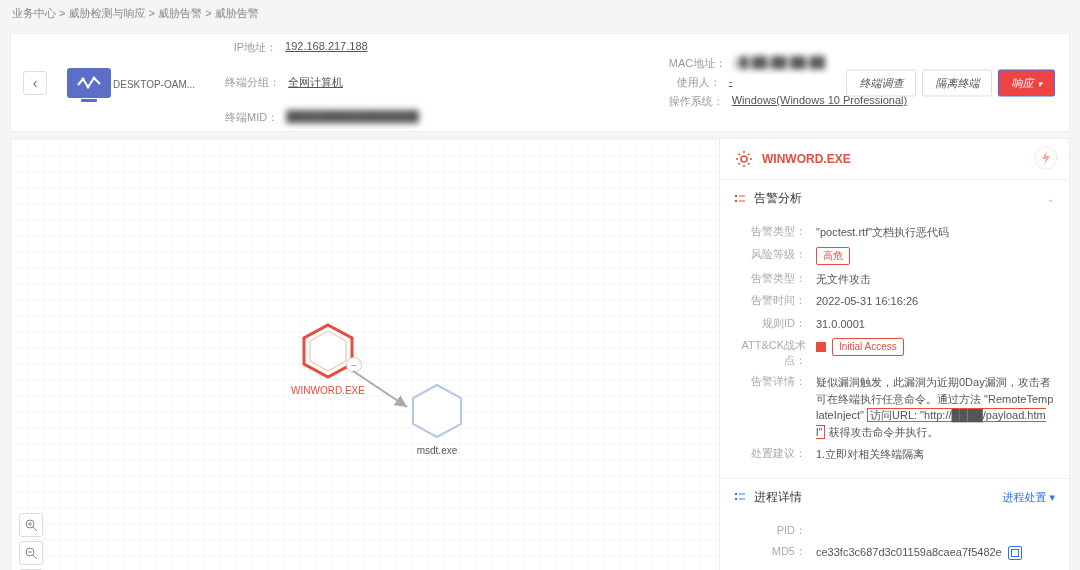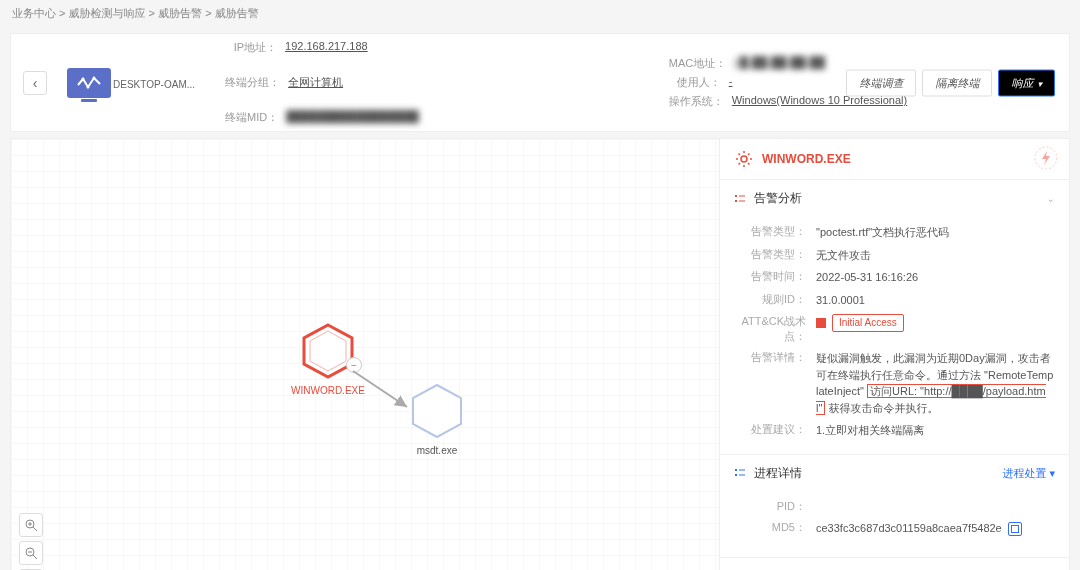--- a/index.html
+++ b/index.html
@@ -17,21 +17,21 @@
 .host-name { font-size: 10px; color: #666; margin-top: 4px; }
 
 .info-grid { display: grid; grid-template-columns: auto auto; gap: 20px 30px; flex: 0 0 auto; margin-left: 10px; }
 .info-row { display: flex; gap: 8px; font-size: 11px; }
 .info-label { color: #999; text-align: right; min-width: 52px; }
 .info-val { color: #555; text-decoration: underline; }
 .info-col2 { display: grid; grid-template-columns: auto auto; gap: 4px 10px; margin-left: 200px; }
 
 .header-actions { position: absolute; right: 14px; top: 50%; transform: translateY(-50%); display: flex; gap: 6px; }
 .btn { border: 1px solid #ddd; background: #fff; padding: 5px 12px; font-size: 11px; border-radius: 2px; cursor: pointer; color: #555; font-style: italic; }
-.btn-primary { background: #000000; border-color: #2d72ff; color: #fff; }
+.btn-primary { background: #ef4444; border-color: #2d72ff; color: #fff; }
 .btn .caret { margin-left: 4px; font-size: 9px; }
 
 .main { display: flex; gap: 0; margin: 0 10px; height: 464px; }
 .graph-area { flex: 1; background: #fff; border: 1px solid #eee; position: relative; overflow: hidden; }
 .grid-bg { position: absolute; inset: 0; 
   background-image: linear-gradient(#f3f3f3 1px, transparent 1px), linear-gradient(90deg, #f3f3f3 1px, transparent 1px);
   background-size: 16px 16px; opacity: 0.6; }
 .graph-content { position: absolute; inset: 0; }
 
 .node { position: absolute; display: flex; flex-direction: column; align-items: center; gap: 6px; }
@@ -264,20 +264,24 @@
             </div>
           <div class="sec-title">告警分析</div>
           <div class="chev">⌄</div>
         </div>
         <div class="kv-list">
           <div class="kv-row">
               <div class="kv-label">告警类型：</div>
               <div class="kv-val">"poctest.rtf"文档执行恶代码</div>
             </div>
           <div class="kv-row">
+              <div class="kv-label">风险等级：</div>
+              <div class="kv-val"><span class="tag">高危</span></div>
+            </div>
+          <div class="kv-row">
               <div class="kv-label">告警类型：</div>
               <div class="kv-val">无文件攻击</div>
             </div>
           <div class="kv-row">
               <div class="kv-label">告警时间：</div>
               <div class="kv-val">2022-05-31 16:16:26</div>
             </div>
           <div class="kv-row">
               <div class="kv-label">规则ID：</div>
               <div class="kv-val">31.0.0001</div>

